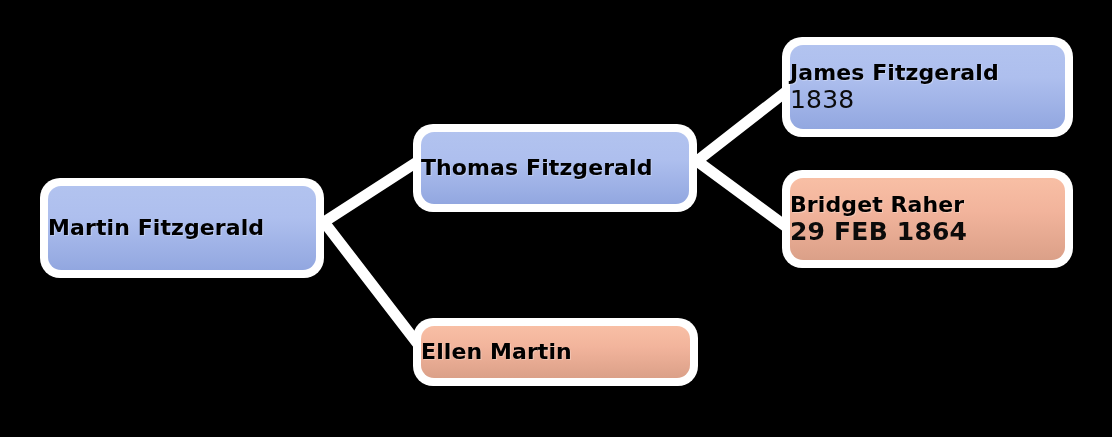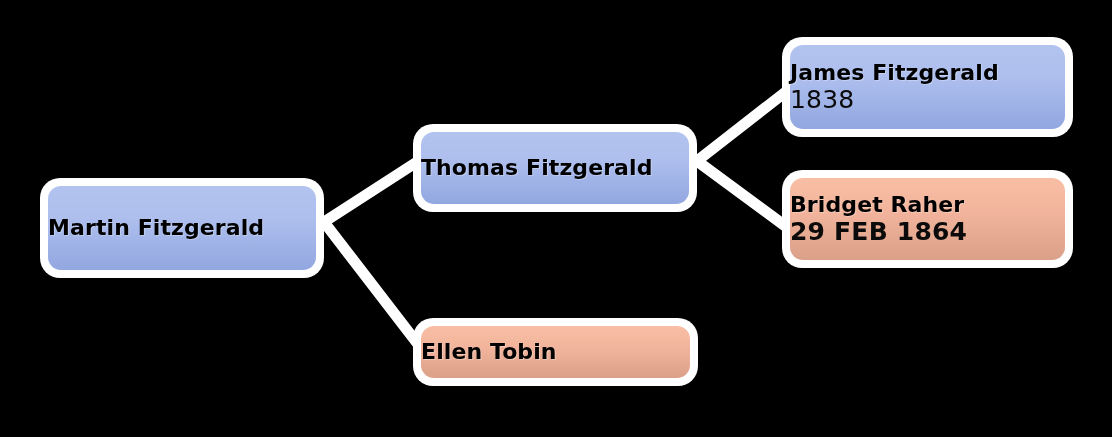--- a/index.html
+++ b/index.html
@@ -99,21 +99,21 @@
   </div>
 
   <div class="person-node node-thomas">
     <div class="person-inner male">
       <div class="person-name">Thomas Fitzgerald</div>
     </div>
   </div>
 
   <div class="person-node node-ellen">
     <div class="person-inner female">
-      <div class="person-name">Ellen Tobin</div>
+      <div class="person-name">Ellen Martin</div>
     </div>
   </div>
 
   <div class="person-node node-james">
     <div class="person-inner male">
       <div class="person-name">James Fitzgerald</div>
       <div class="person-date">1838</div>
     </div>
   </div>
 

